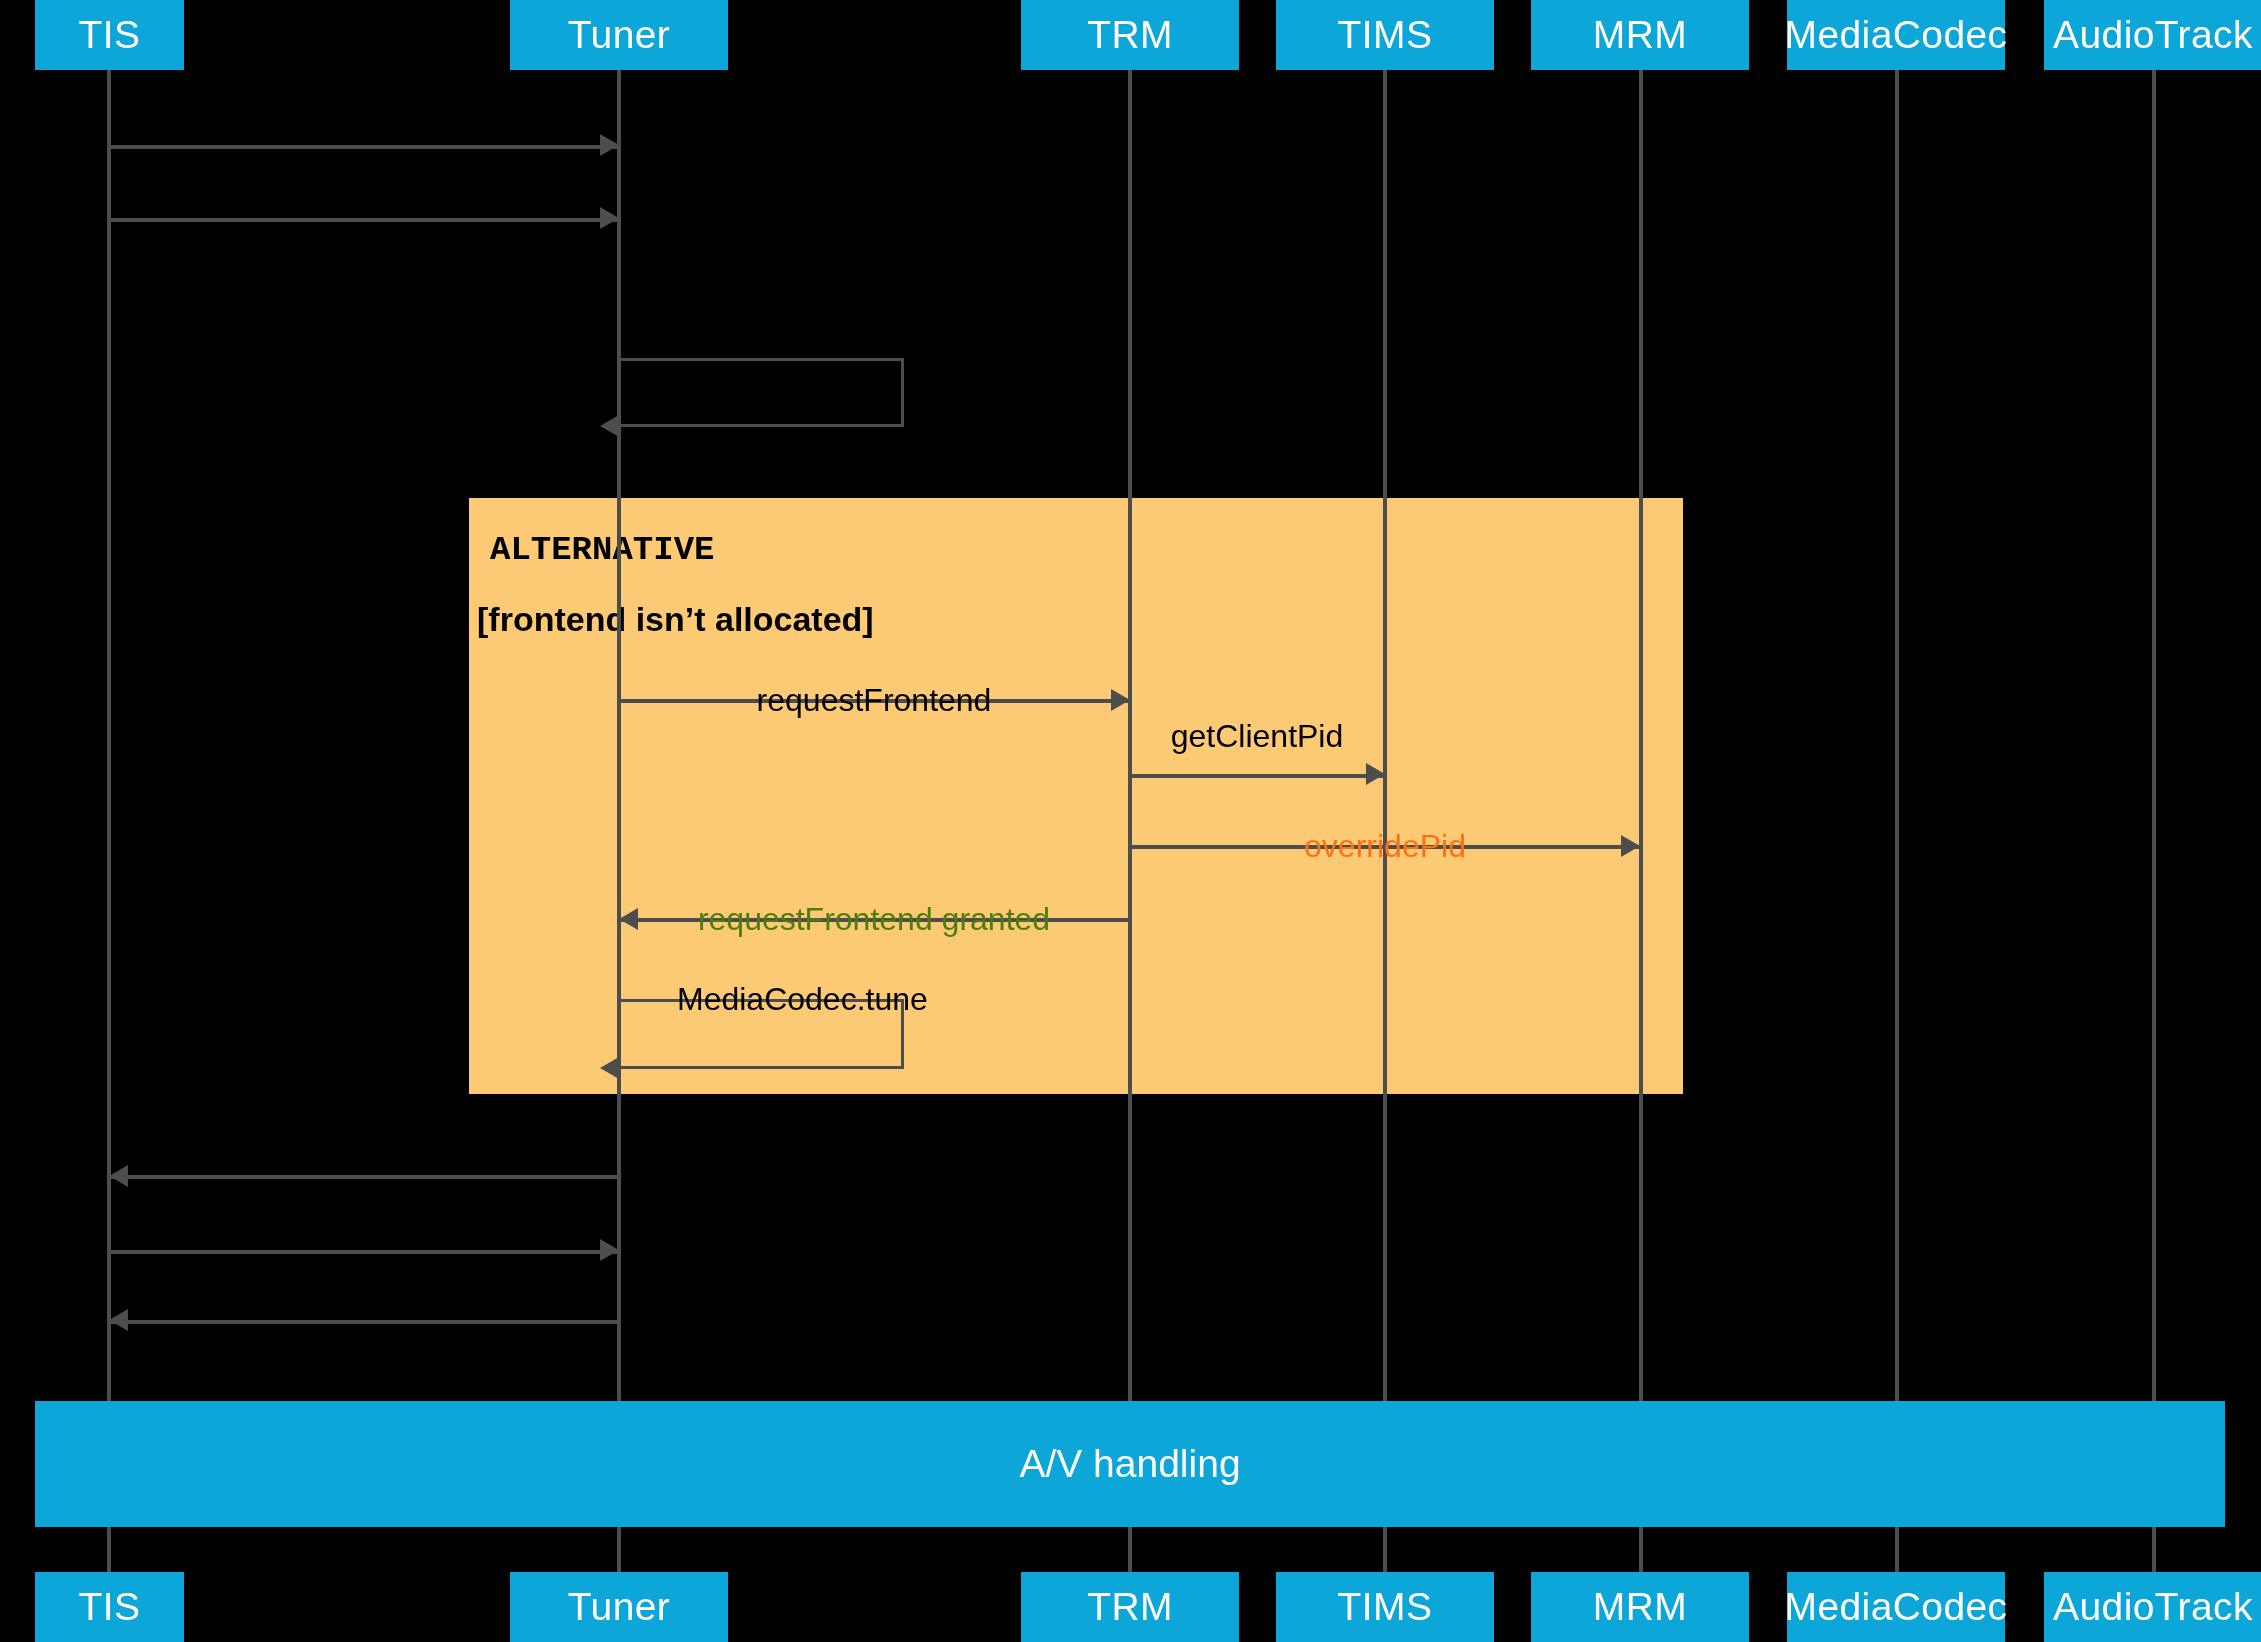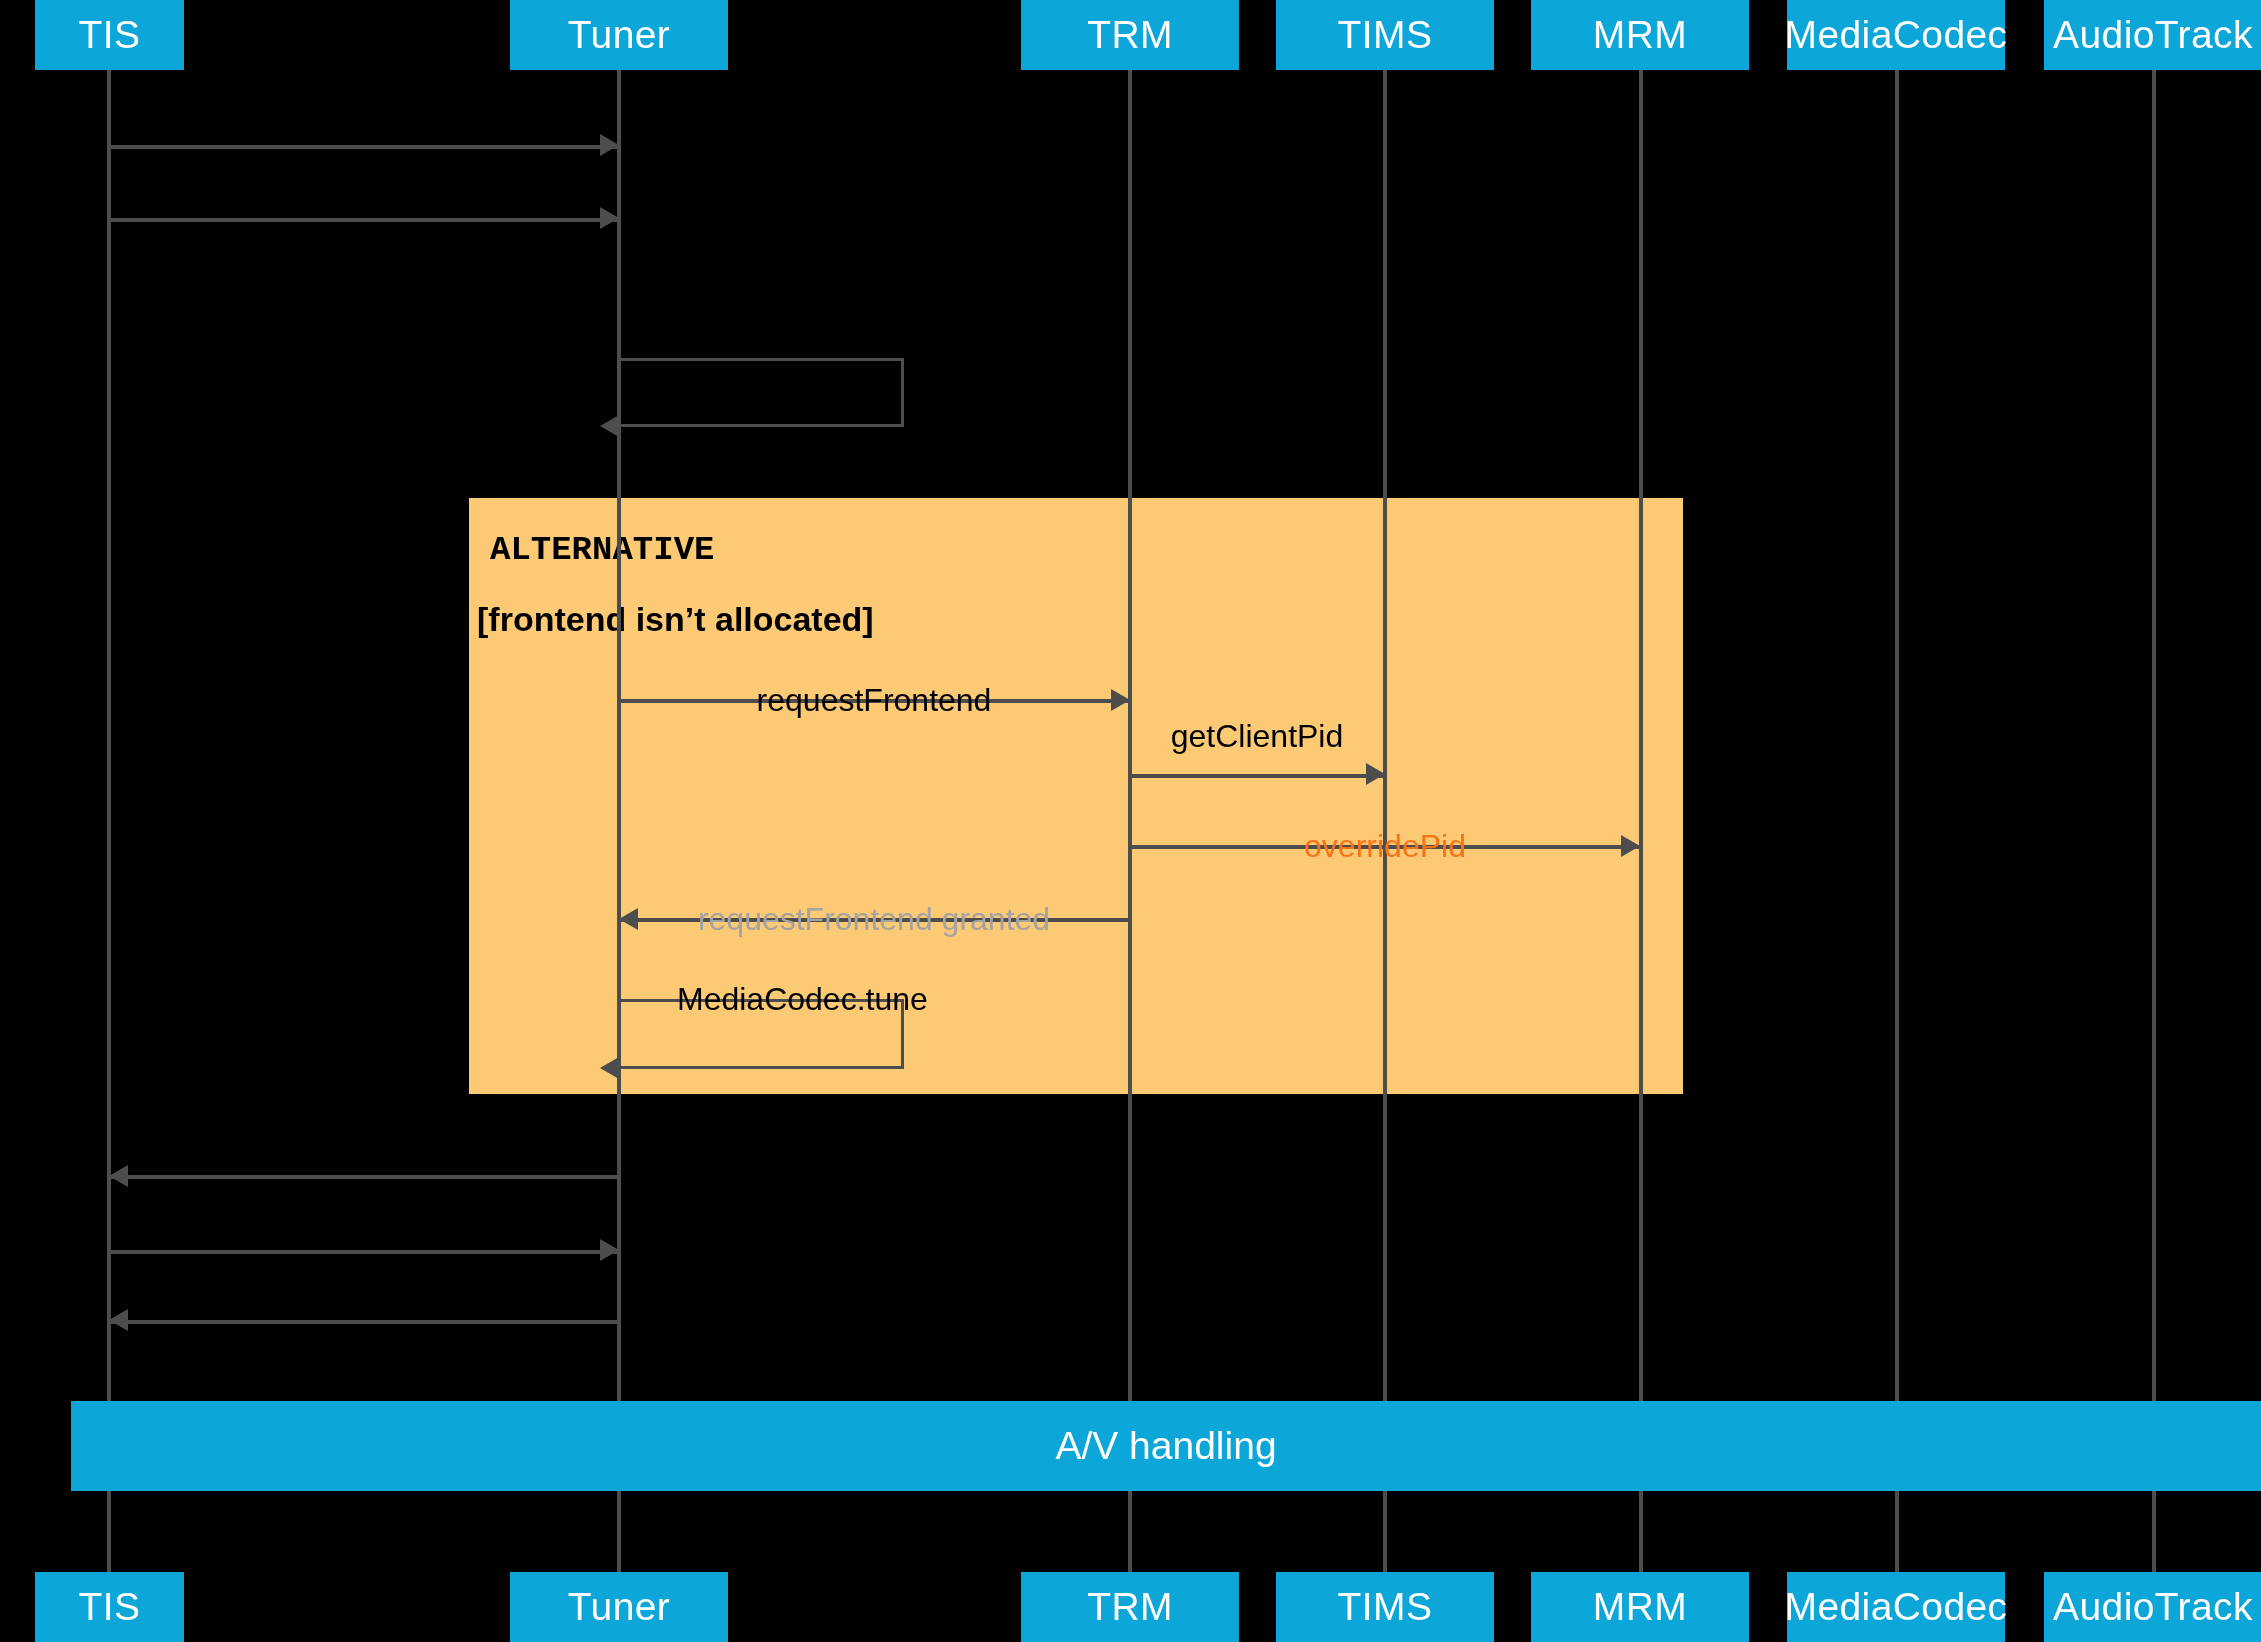--- a/index.html
+++ b/index.html
@@ -117,31 +117,31 @@
     <div class="msg-head right" style="left: 1111px; top: 689px;"></div>
     <div class="msg-label" style="left: 874px; top: 654px; transform: translateX(-50%); color: rgb(0, 0, 0);">requestFrontend</div>
     <div class="msg-line" style="left: 1130px; top: 774px; width: 255px; background: rgb(77, 77, 77);"></div>
     <div class="msg-head right" style="left: 1366px; top: 763px;"></div>
     <div class="msg-label" style="left: 1257px; top: 690px; transform: translateX(-50%); color: rgb(0, 0, 0);">getClientPid</div>
     <div class="msg-line" style="left: 1130px; top: 845px; width: 510px; background: rgb(77, 77, 77);"></div>
     <div class="msg-head right" style="left: 1621px; top: 835px;"></div>
     <div class="msg-label" style="left: 1385px; top: 800px; transform: translateX(-50%); color: #f97316;">overridePid</div>
     <div class="msg-line" style="left: 619px; top: 918px; width: 511px; background: rgb(77, 77, 77);"></div>
     <div class="msg-head left" style="left: 619px; top: 908px;"></div>
-    <div class="msg-label" style="left: 874px; top: 873px; transform: translateX(-50%); color: #a3a3a3;">requestFrontend granted</div>
+    <div class="msg-label" style="left: 874px; top: 873px; transform: translateX(-50%); color: #4d7c0f;">requestFrontend granted</div>
     <div class="selfbox" style="left: 619px; top: 999px; width: 285px; height: 70px; border-top: 3.6px solid rgb(77, 77, 77); border-right: 3.6px solid rgb(77, 77, 77); border-bottom: 3.6px solid rgb(77, 77, 77); border-left: none;"></div>
     <div class="msg-head left" style="left: 600px; top: 1057px;"></div>
     <div class="msg-label" style="left: 677px; top: 953px; color: rgb(0, 0, 0);">MediaCodec.tune</div>
     <div class="msg-line" style="left: 109px; top: 1175px; width: 510px; background: rgb(77, 77, 77);"></div>
     <div class="msg-head left" style="left: 109px; top: 1165px;"></div>
     <div class="msg-line" style="left: 109px; top: 1250px; width: 510px; background: rgb(77, 77, 77);"></div>
     <div class="msg-head right" style="left: 600px; top: 1239px;"></div>
     <div class="msg-line" style="left: 109px; top: 1320px; width: 510px; background: rgb(77, 77, 77);"></div>
     <div class="msg-head left" style="left: 109px; top: 1309px;"></div>
-    <div class="refbar" style="left: 35px; top: 1401px; width: 2190px; height: 90px; margin-left: 36px;">
+    <div class="refbar" style="left: 35px; top: 1401px; width: 2190px; height: 126px;">
       <span>A/V handling</span>
     </div>
     <div class="pbox" style="left: 35px; top: 0px; width: 149px; height: 70px;">
       <span>TIS</span>
     </div>
     <div class="pbox" style="left: 35px; top: 1572px; width: 149px; height: 70px;">
       <span>TIS</span>
     </div>
     <div class="pbox" style="left: 510px; top: 0px; width: 218px; height: 70px;">
       <span>Tuner</span>

